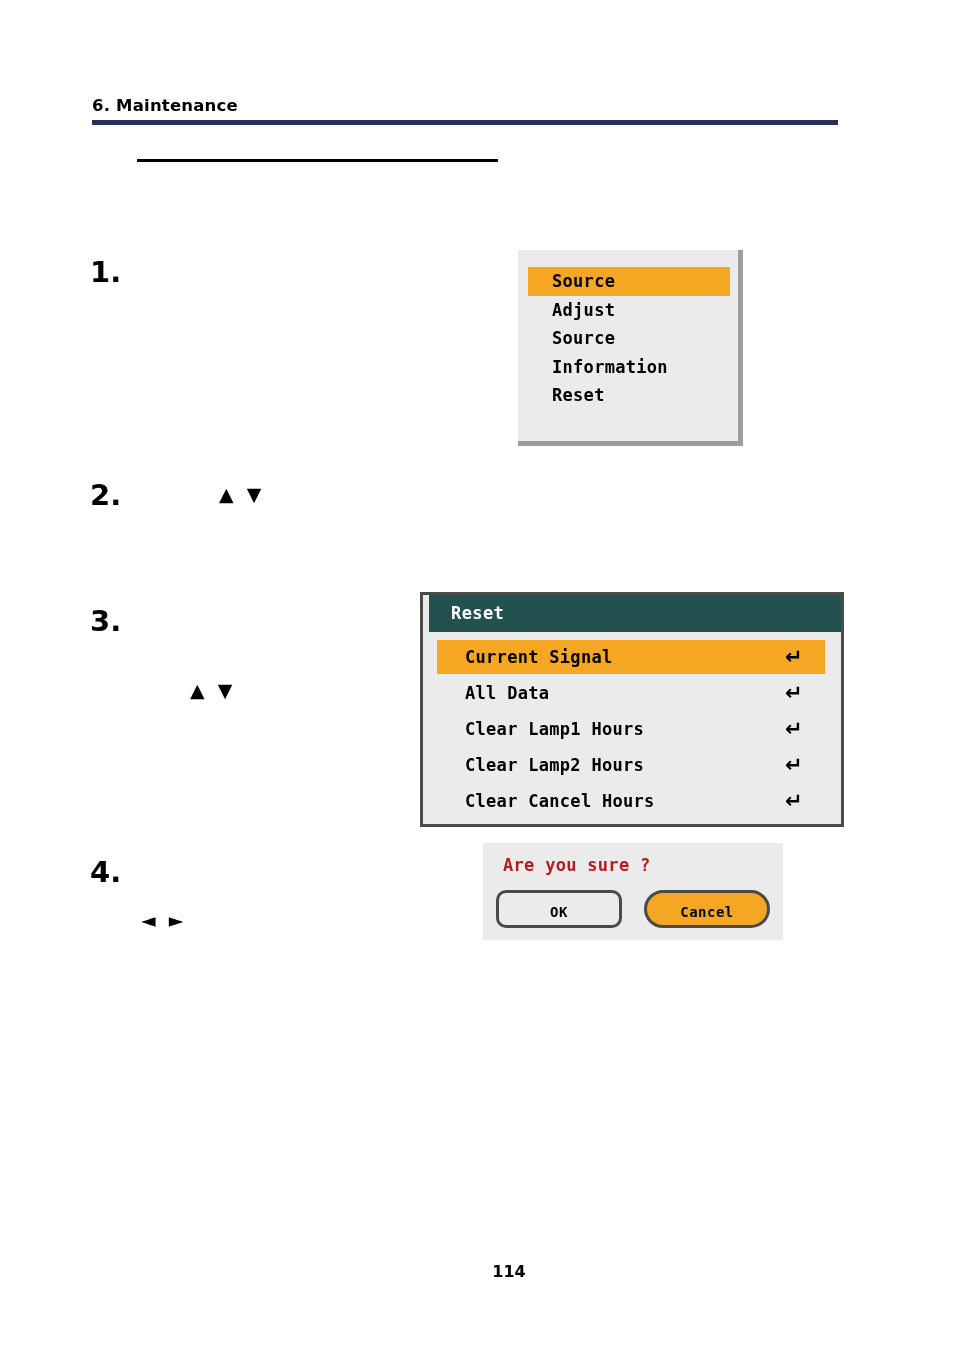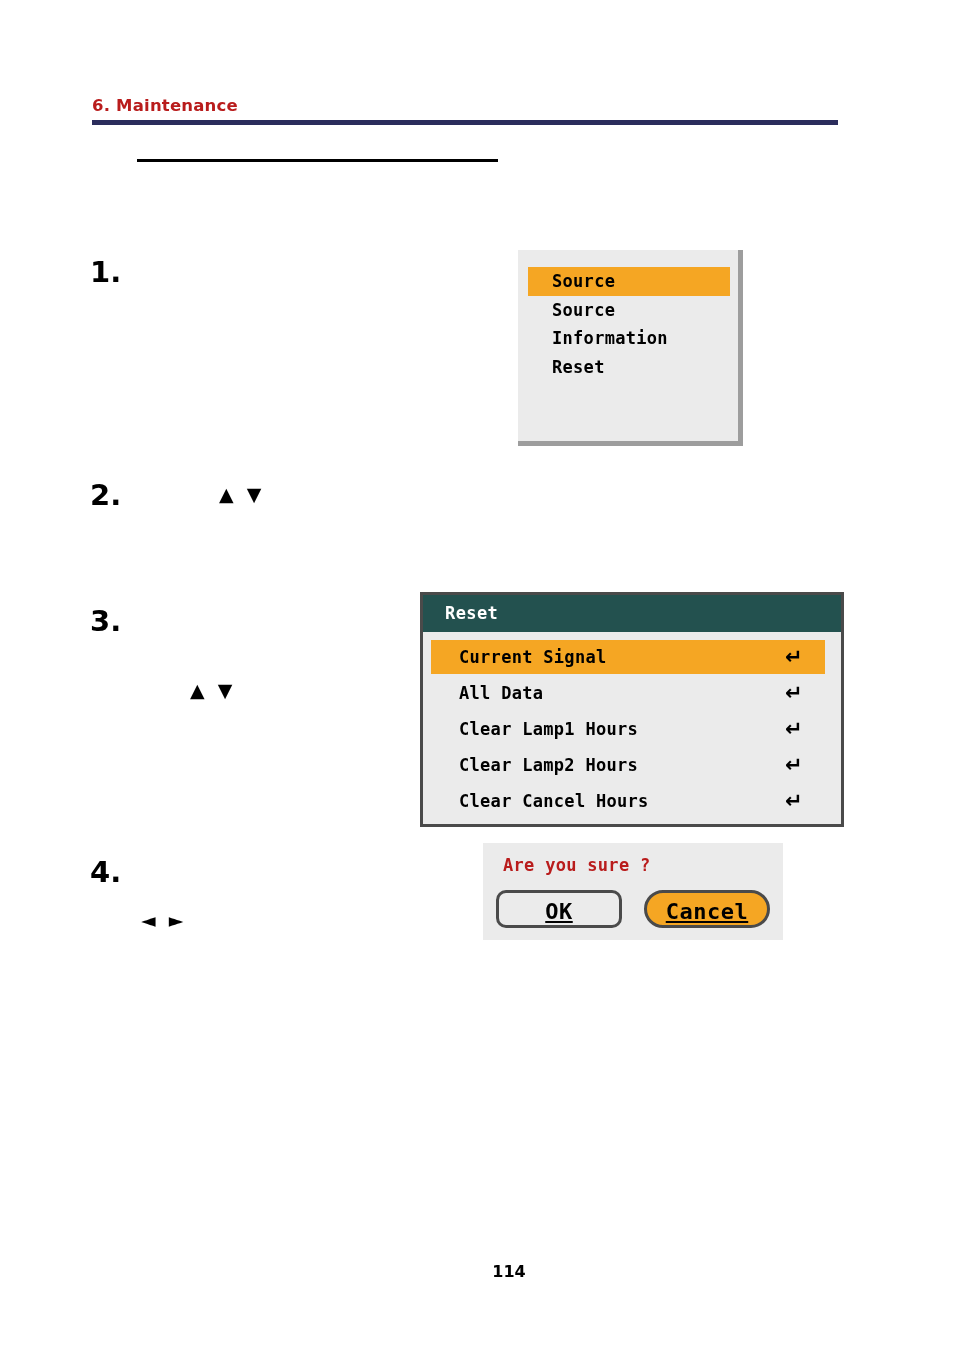--- a/index.html
+++ b/index.html
@@ -19,21 +19,21 @@
   .page-header {
     position: absolute;
     left: 92px;
     top: 96px;
     width: 746px;
   }
   .page-header .chapter-title {
     font-family: "DejaVu Sans", sans-serif;
     font-weight: bold;
     font-size: 16.5px;
-    color: #b91c1c;
+    color: #000000;
     letter-spacing: 0.2px;
     line-height: 20px;
   }
   .header-rule {
     position: absolute;
     left: 92px;
     top: 120px;
     width: 746px;
     height: 5px;
     background: #2b2d5c;
@@ -74,20 +74,21 @@
   }
   .arrow-run .gap { display: inline-block; width: 13px; }
   #arrows-step2 { left: 219px; top: 485px; }
   #arrows-step3 { left: 190px; top: 681px; }
   #arrows-step4 { left: 141px; top: 911px; }
 
   
   .osd-font {
     font-family: "DejaVu Sans Mono", monospace;
     font-weight: bold;
+    padding-left: 6px;
   }
 
   
   #menu-main {
     position: absolute;
     left: 518px;
     top: 250px;
     width: 225px;
     height: 196px;
     background: #ebebeb;
@@ -193,27 +194,26 @@
     top: 47px;
     width: 274px;
     display: flex;
     justify-content: space-between;
   }
   #confirm-dialog .c-btn {
     width: 126px;
     height: 38px;
     line-height: 38px;
     text-align: center;
-    font-size: 22px;
+    font-size: 14px;
     color: #000000;
     border: 3px solid #4a4a4a;
     border-radius: 10px;
     box-sizing: border-box;
     letter-spacing: 0.5px;
-    text-decoration: underline;
   }
   #confirm-dialog .c-btn.ok { background: #ebebeb; }
   #confirm-dialog .c-btn.cancel { background: #f5a623; border-radius: 19px; }
 
   
   #page-number {
     position: absolute;
     left: 0;
     top: 1262px;
     width: 954px;
@@ -241,20 +241,21 @@
 
 <div class="arrow-run" id="arrows-step2"><span>▲</span><span class="gap"></span><span>▼</span></div>
 
 <div class="arrow-run" id="arrows-step3"><span>▲</span><span class="gap"></span><span>▼</span></div>
 
 <div class="arrow-run" id="arrows-step4"><span>◄</span><span class="gap"></span><span>►</span></div>
 
 <div id="menu-main" class="osd-font">
   <div class="m-list">
     <div class="m-item sel">Source</div>
+    <div class="m-item">Adjust</div>
     <div class="m-item">Source</div>
     <div class="m-item">Information</div>
     <div class="m-item">Reset</div>
   </div>
 </div>
 
 <div id="menu-reset" class="osd-font">
   <div class="r-title">Reset</div>
   <div class="r-body">
     <div class="r-item sel">

